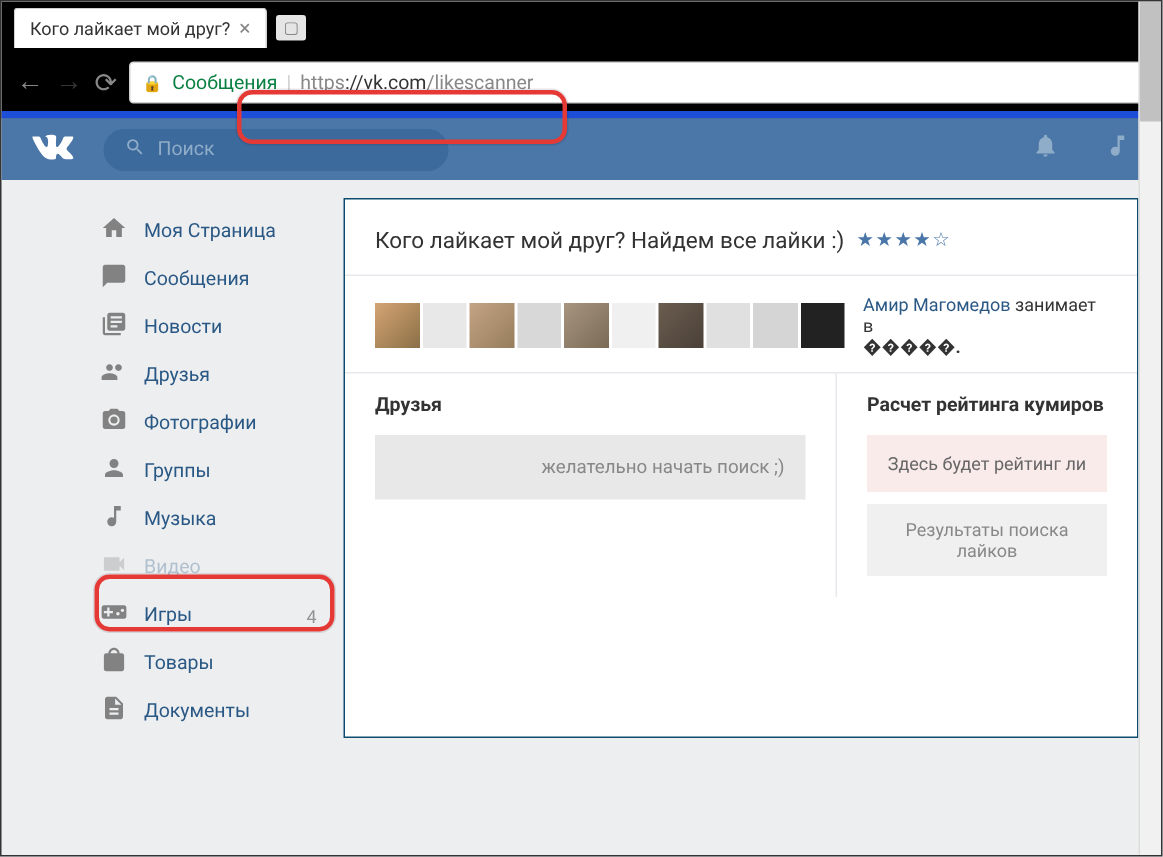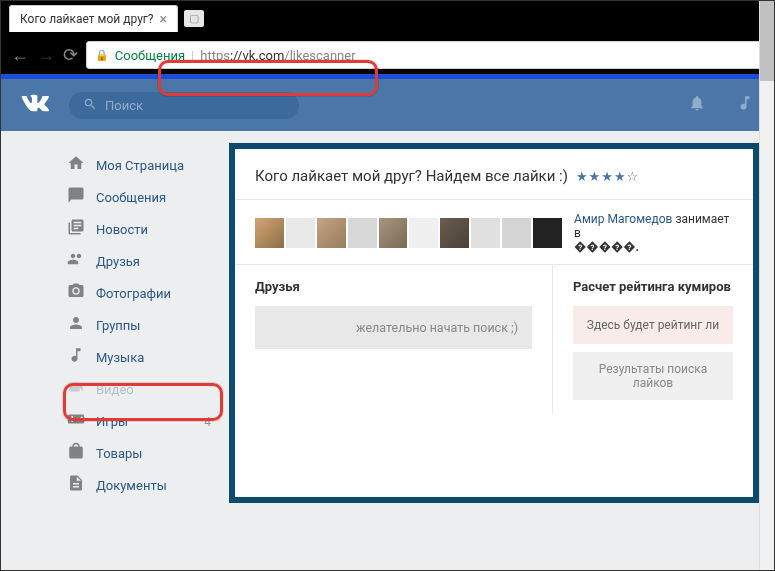--- a/index.html
+++ b/index.html
@@ -11,32 +11,32 @@
 .tab{display:flex;align-items:center;background:#fff;border:1px solid #d0d0d0;border-bottom:none;border-radius:3px 3px 0 0;padding:6px 10px;font-size:12px;color:#333;max-width:180px;gap:6px}
 .tab-close{color:#888;cursor:pointer;font-size:14px;line-height:1}
 .new-tab{margin-left:6px;color:#888;font-size:11px;background:#e5e5e5;padding:2px 5px;border-radius:2px}
 .address-bar{display:flex;align-items:center;height:38px;padding:0 10px;gap:8px}
 .nav-arrows{display:flex;gap:8px;color:#888;font-size:18px}
 .url-field{flex:1;display:flex;align-items:center;background:#fff;border:1px solid #d0d0d0;border-radius:3px;height:28px;padding:0 8px;font-size:13px;gap:6px}
 .lock-icon{color:#0b8043;font-size:11px}
 .secure-label{color:#0b8043;font-size:13px}
 .url-text{color:#333}
 .url-path{color:#888}
-.header{background:#4a76a8;height:52px;display:flex;align-items:center;padding:0 20px;gap:20px}
+.header{background:#4a76a8;height:41px;display:flex;align-items:center;padding:0 20px;gap:20px}
 .logo{color:#fff}
 .logo svg{width:28px;height:28px;fill:#fff}
 .search-box{display:flex;align-items:center;background:#3d6a9c;border-radius:14px;padding:5px 14px;gap:8px;color:#8fadc8;font-size:13px;width:230px}
 .header-icons{margin-left:auto;display:flex;gap:30px;color:#8fadc8;font-size:18px}
 .content{display:flex;padding:12px 0 0 0}
 .sidebar{width:165px;padding:4px 0;margin-left:55px}
 .nav-item{display:flex;align-items:flex-end;padding:6px 10px;font-size:13px;color:#2a5885;gap:10px;cursor:pointer}
 .nav-icon{width:20px;height:20px;color:#828282;display:flex;align-items:center;justify-content:center}
 .nav-icon svg{width:18px;height:18px;fill:currentColor}
 .nav-badge{margin-left:auto;color:#939393;font-size:12px}
-.main{flex:1;background:#fff;border:6px solid #0c4a6e;margin-left:8px;margin-right:15px}
+.main{flex:1;background:#fff;border:1px solid #0c4a6e;margin-left:8px;margin-right:15px}
 .app-header{padding:18px 20px 14px;border-bottom:1px solid #e7e8ec;display:flex;align-items:center;gap:8px}
 .app-title{font-size:15px;color:#333;font-weight:400}
 .stars{color:#4a76a8;font-size:13px;letter-spacing:1px}
 .thumbnails{display:flex;gap:2px;padding:12px 20px 10px;align-items:center}
 .thumb{width:30px;height:30px;background:#ccc;display:inline-block}
 .thumb:nth-child(1){background:linear-gradient(135deg,#d4a574,#8b6f47)}
 .thumb:nth-child(2){background:#e8e8e8}
 .thumb:nth-child(3){background:linear-gradient(135deg,#c4a484,#967d5c)}
 .thumb:nth-child(4){background:#d8d8d8}
 .thumb:nth-child(5){background:linear-gradient(135deg,#a89580,#7a6a56)}

